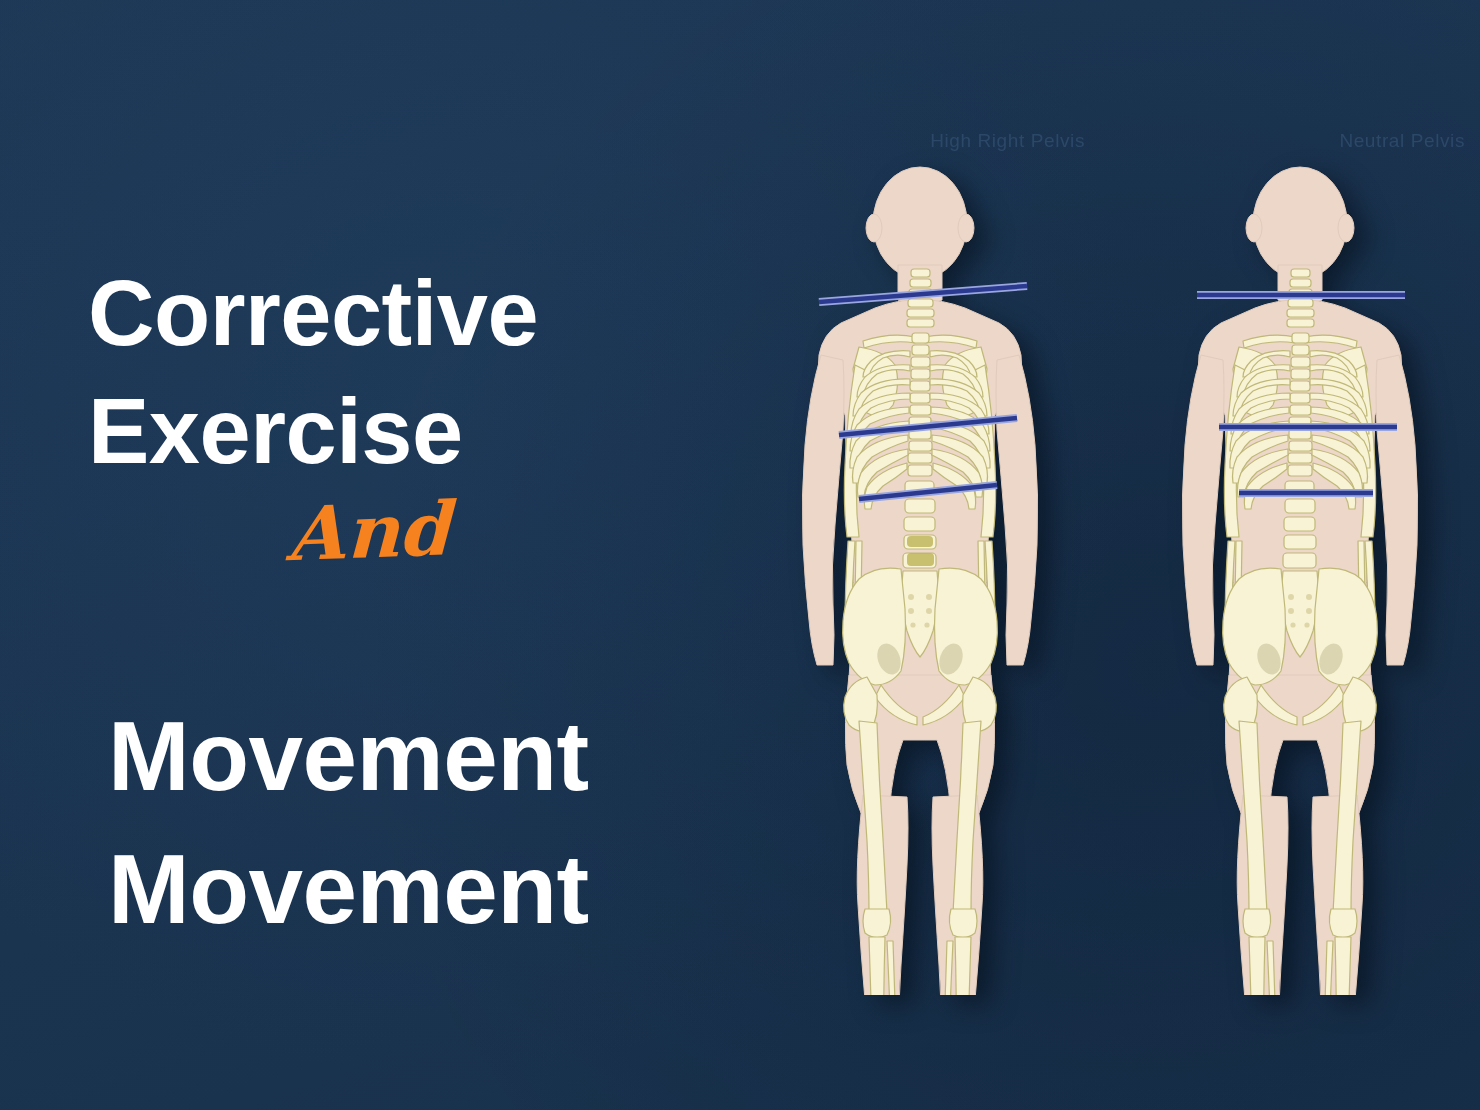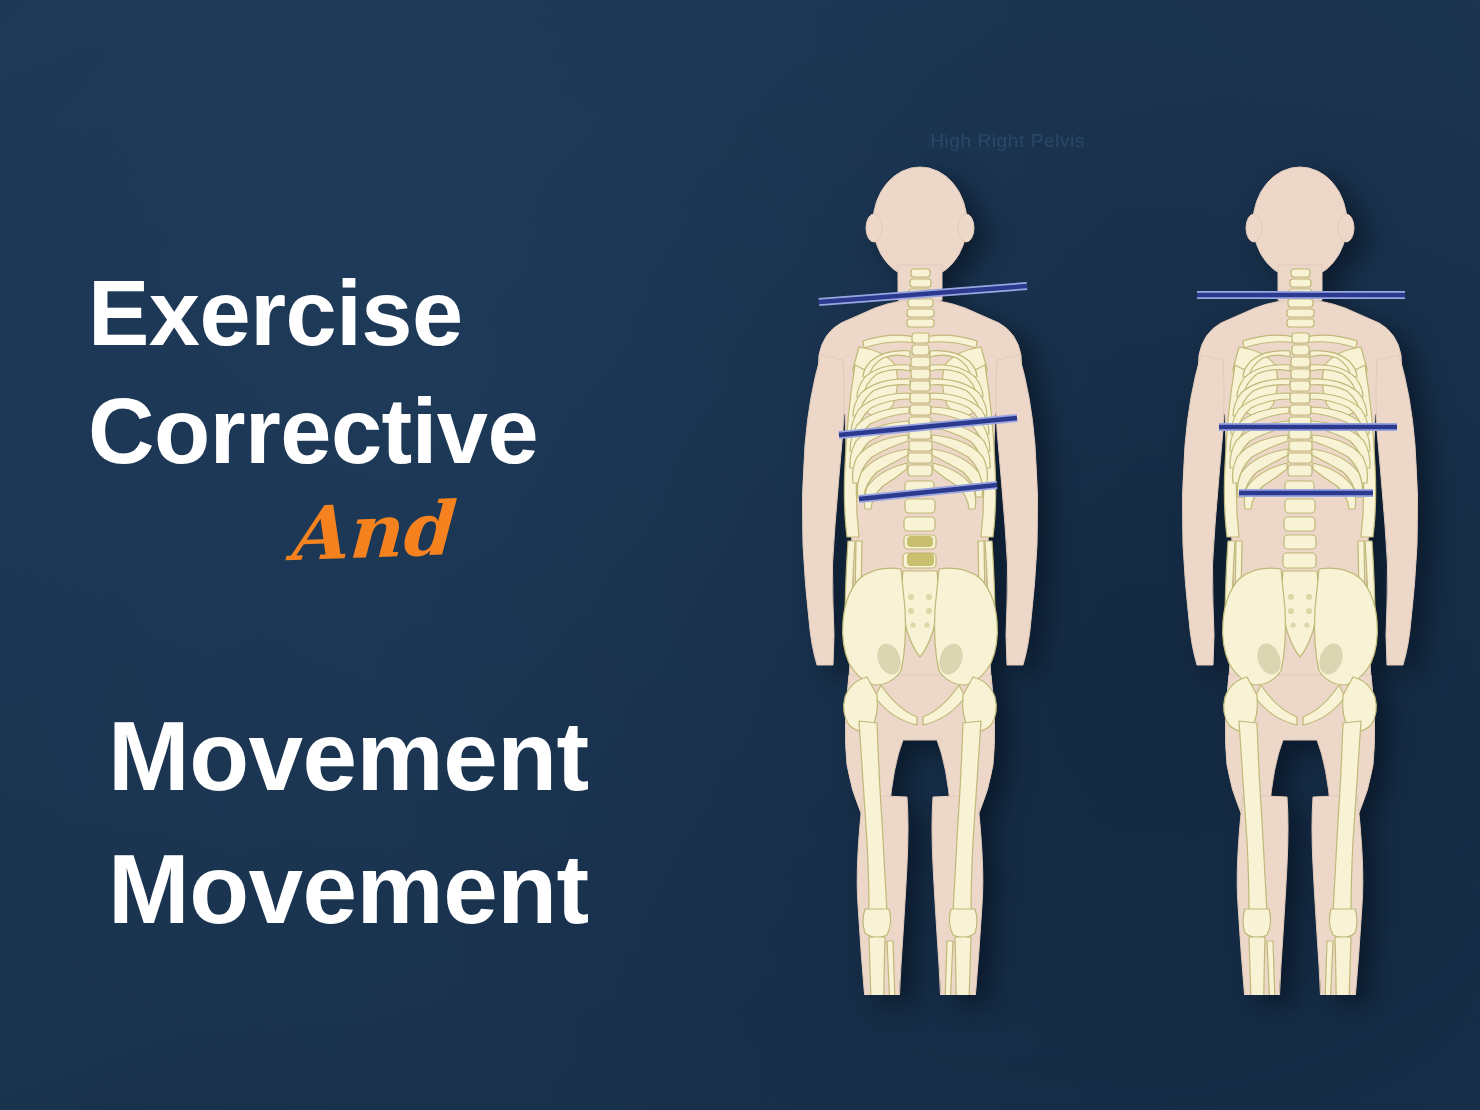--- a/index.html
+++ b/index.html
@@ -120,22 +120,22 @@
   .overlay-lines svg { display: block; width: 100%; height: 100%; }
 </style>
 </head>
 <body>
 
 <div class="slide">
 
   <div class="slide-bg-vignette"></div>
 
   <div class="text-block">
+    <div class="headline-line">Corrective</div>
     <div class="headline-line">Exercise</div>
-    <div class="headline-line">Corrective</div>
     <div class="conj">And</div>
   </div>
 
   <div class="subhead-block">
     <div class="subhead-line">Movement</div>
     <div class="subhead-line">Movement</div>
   </div>
 
   <div class="figures">
 
@@ -381,20 +381,21 @@
             <line x1="84" y1="270" x2="262" y2="253" stroke="#2b3a8f" stroke-width="4.5"></line>
 
             <line x1="104" y1="334" x2="242" y2="320" stroke="#9aa6e0" stroke-width="8"></line>
             <line x1="104" y1="334" x2="242" y2="320" stroke="#2b3a8f" stroke-width="4.5"></line>
           </g>
         </svg>
       </div>
     </div>
 
     <div class="figure right">
+      <div class="figure-caption">Neutral Pelvis</div>
 
       <div class="figure-art">
         <svg viewBox="0 0 330 830" xmlns="http://www.w3.org/2000/svg">
           <use href="#bodySkeleton"></use>
         </svg>
       </div>
 
       <div class="overlay-lines">
         <svg viewBox="0 0 330 830" xmlns="http://www.w3.org/2000/svg">
 

